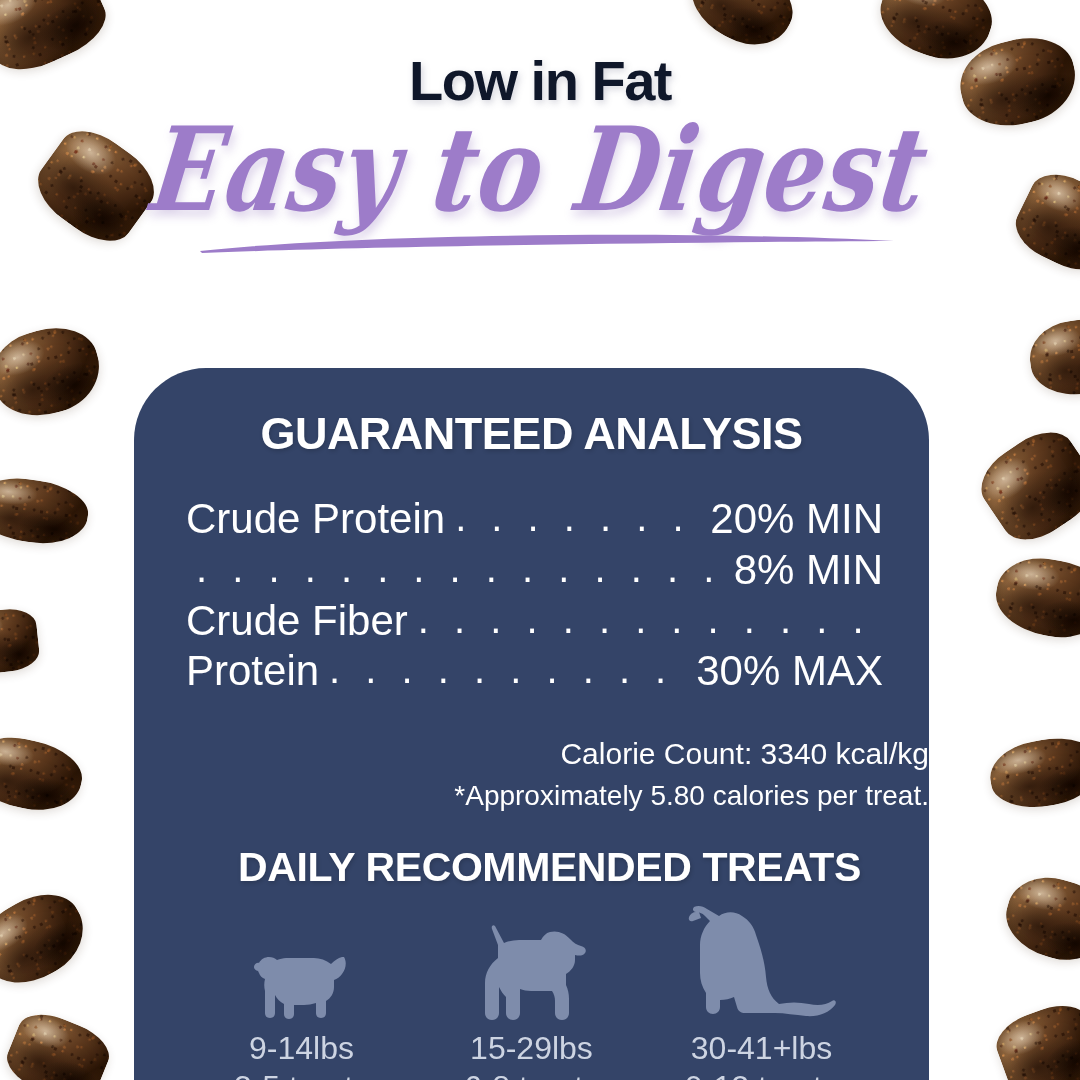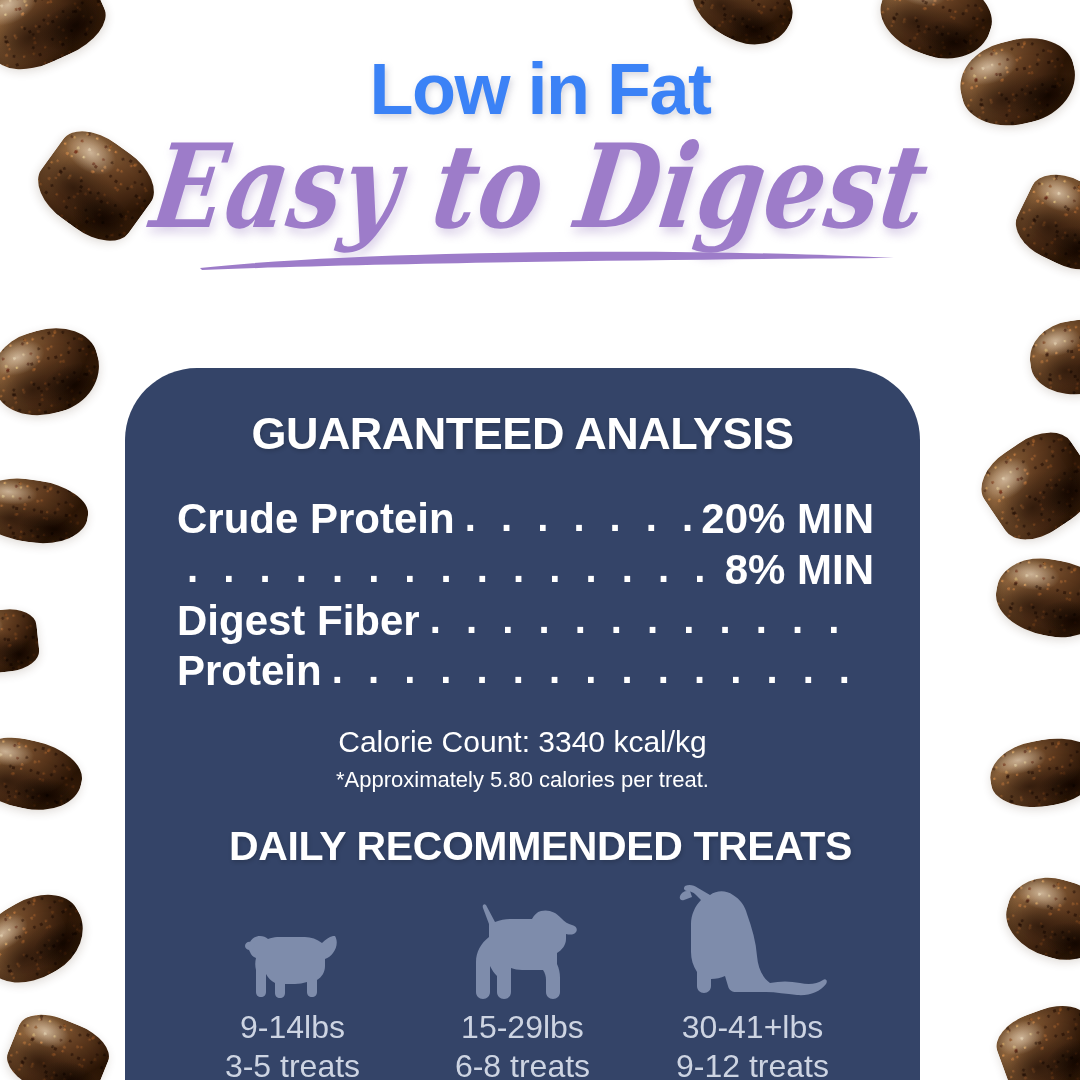--- a/index.html
+++ b/index.html
@@ -57,24 +57,24 @@
   .treat.cyl {
     border-radius:42% 42% 42% 42% / 30% 30% 30% 30%;
   }
 
   
   .headline-block {
     position:absolute; left:0; right:0; top:52px;
     text-align:center;
   }
   .headline {
-    font-size:72px;
+    font-size:56px;
     font-weight:bold;
     letter-spacing:-1.5px;
-    color:#3b82f6;
+    color:#0f172a;
     line-height:1.04;
     text-shadow:2px 3px 7px rgba(90,90,120,.26);
   }
   .script-wrap {
     position:relative;
     margin-top:4px;
     height:150px;
   }
   .script {
     font-family:"DejaVu Serif", serif;
@@ -91,21 +91,21 @@
   .script-underline {
     position:absolute;
     left:196px; top:116px;
     width:702px; height:24px;
     pointer-events:none;
   }
 
   
   .card {
     position:absolute;
-    left:125px; top:368px;
+    left:134px; top:368px;
     width:795px; height:712px;
     background:#344468;
     border-radius:72px 72px 0 0;
     color:#ffffff;
     overflow:hidden;
   }
 
   .card-title {
     text-align:center;
     font-size:45px;
@@ -118,43 +118,43 @@
   
   .analysis {
     margin:34px 46px 0 52px;
   }
   .row {
     display:flex;
     align-items:baseline;
     font-size:42px;
     line-height:1.21;
     white-space:nowrap;
-    font-weight:bold;
+    font-weight:normal;
   }
   .row .label { flex:0 0 auto; }
   .row .dots {
     flex:1 1 auto;
     overflow:hidden;
     margin:0 10px;
     letter-spacing:7px;
     font-size:40px;
     position:relative;
     top:-2px;
     text-align:left;
   }
   .row .value { flex:0 0 auto; }
 
   
   .calories {
-    text-align:center;
-    margin-top:24px;
+    text-align:right;
+    margin-top:36px;
     font-size:30px;
     line-height:1.42;
   }
-  .calories .note { font-size:22px; }
+  .calories .note { font-size:28px; }
 
   
   .daily-title {
     text-align:center;
     font-size:41px;
     font-weight:bold;
     letter-spacing:-0.4px;
     margin-top:28px;
     text-shadow:1px 2px 4px rgba(0,0,0,.18);
     padding-left:36px;
@@ -235,27 +235,28 @@
         <span class="dots">. . . . . . . . . . . . .</span>
         <span class="value">20% MIN</span>
       </div>
 
       <div class="row">
         <span class="dots">. . . . . . . . . . . . . . . . . .</span>
         <span class="value">8% MIN</span>
       </div>
 
       <div class="row">
-        <span class="label">Digest Fiber</span>
+        <span class="label">Crude Fiber</span>
         <span class="dots">. . . . . . . . . . . . . .</span>
       </div>
 
       <div class="row">
         <span class="label">Protein</span>
         <span class="dots">. . . . . . . . . . . . . . . .</span>
+        <span class="value">30% MAX</span>
       </div>
 
     </div>
 
     <div class="calories">
       <div>Calorie Count: 3340 kcal/kg</div>
       <div class="note">*Approximately 5.80 calories per treat.</div>
     </div>
 
     <div class="daily-title">DAILY RECOMMENDED TREATS</div>

